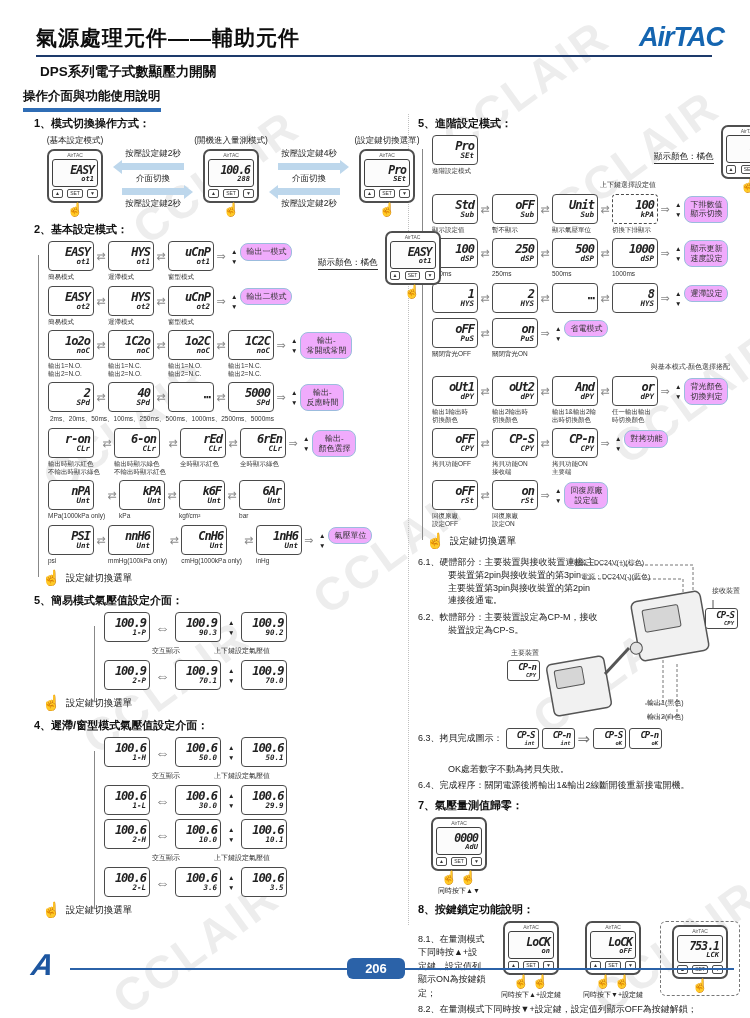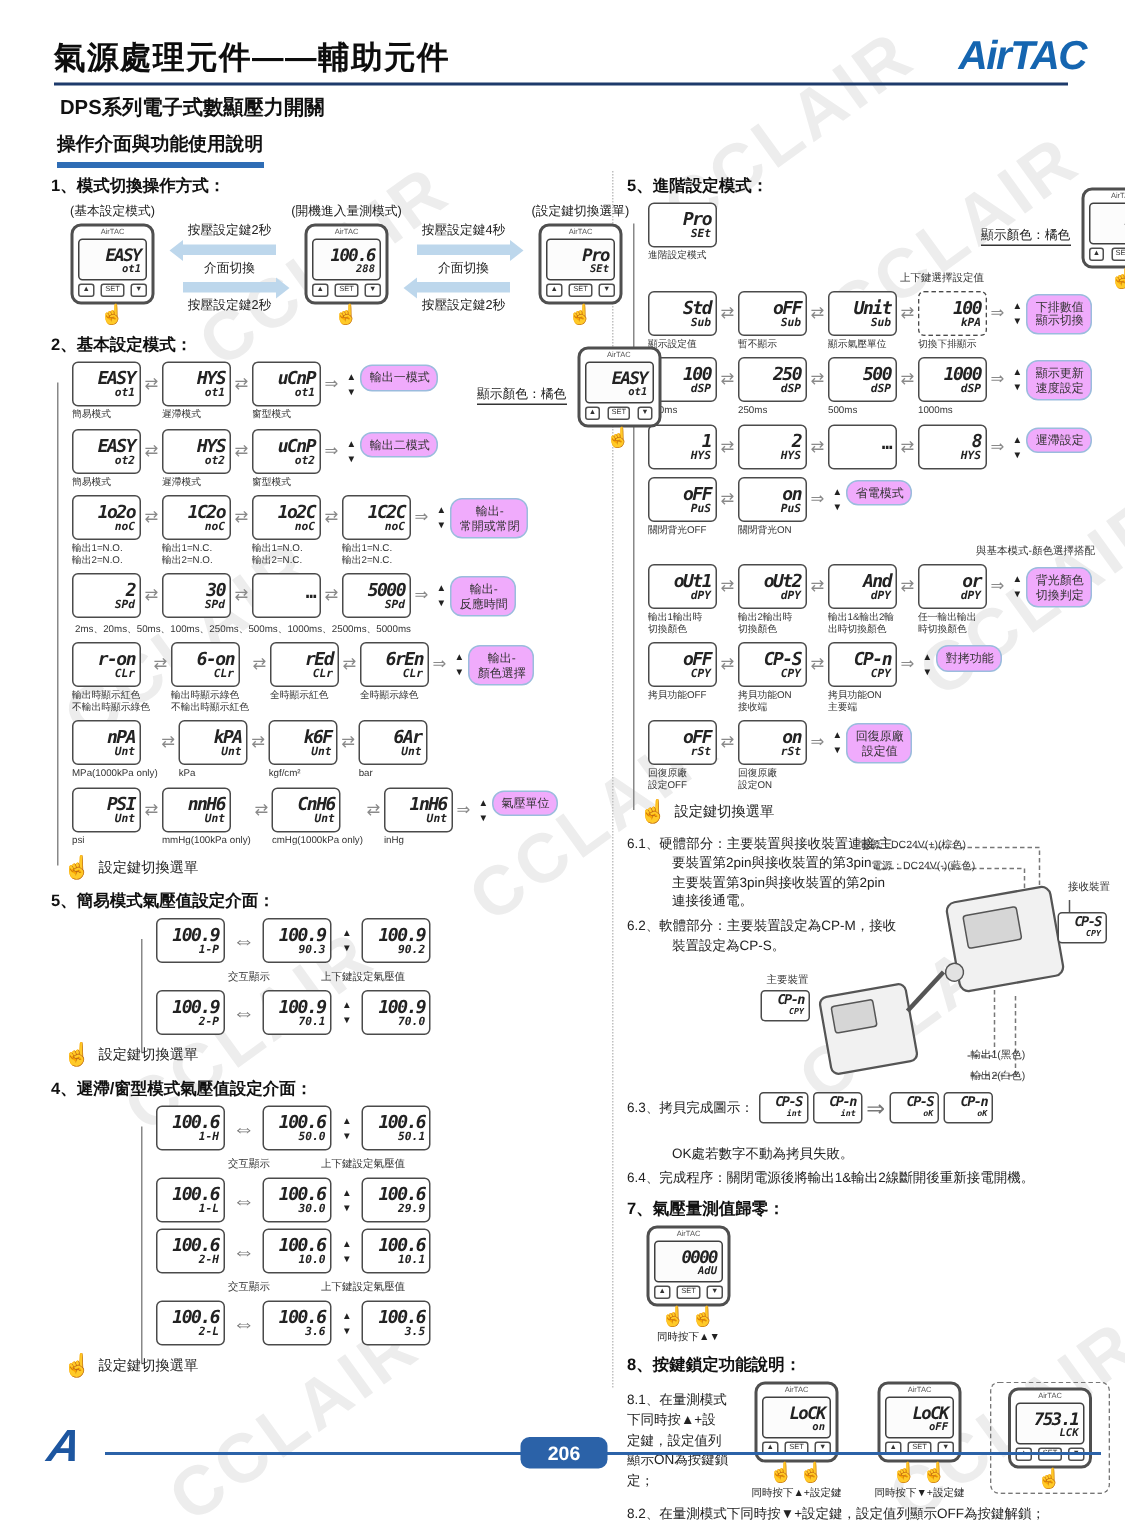--- a/index.html
+++ b/index.html
@@ -7,21 +7,21 @@
         font-family:"Liberation Sans",sans-serif;color:#222;margin:0 auto;}
   .wm{position:absolute;font-weight:bold;font-size:46px;letter-spacing:3px;color:#ededed;
       transform:rotate(-36deg);z-index:0;white-space:nowrap;}
   .content{position:relative;z-index:1;}
 
   
   .h-title{position:absolute;left:36px;top:24px;font-size:21px;font-weight:bold;color:#0d0d0d;letter-spacing:1px;}
   .h-rule{position:absolute;left:36px;top:55px;width:676px;height:2px;background:#1d3a6b;}
   .h-brand{position:absolute;right:26px;top:22px;font-style:italic;font-weight:bold;font-size:27px;color:#1565b0;letter-spacing:-1px;}
   .h-sub{position:absolute;left:40px;top:63px;font-size:13.5px;font-weight:bold;color:#111;}
-  .h-sec{position:absolute;left:38px;top:88px;font-size:12.5px;font-weight:bold;color:#111;
+  .h-sec{position:absolute;left:23px;top:88px;font-size:12.5px;font-weight:bold;color:#111;
          border-bottom:4px solid #2f6db5;padding-bottom:3px;}
   .pageedge{position:absolute;right:5px;top:115px;bottom:60px;border-right:1px dotted #c5c5c5;}
 
   
   .cols{position:absolute;left:34px;top:114px;width:706px;display:flex;align-items:flex-start;}
   .colL{width:370px;border-right:1px dotted #c0c0c0;padding-right:4px;}
   .colR{width:322px;padding-left:9px;}
   .stitle{font-size:11px;font-weight:bold;margin:2px 0 4px;color:#111;}
   section{margin-bottom:6px;}
 
@@ -89,21 +89,21 @@
   .wlabel{position:absolute;font-size:7px;color:#333;white-space:nowrap;}
   .s6line{font-size:9px;display:flex;align-items:center;gap:3px;margin:4px 0 2px;}
   .failnote{font-size:9px;margin:14px 0 2px 30px;}
   .para{font-size:9px;line-height:1.45;margin:3px 0;padding-left:30px;text-indent:-30px;}
 
   
   .s7row{display:flex;gap:14px;align-items:flex-start;margin:4px 0 0 6px;}
   .txtbox{border:1px solid #999;padding:8px 10px;font-size:9.5px;line-height:1.55;width:200px;}
 
   
-  .s8row{display:flex;gap:10px;align-items:center;margin-top:2px;}
+  .s8row{display:flex;gap:10px;align-items:flex-end;margin-top:2px;}
   .s8text{width:88px;font-size:9px;line-height:1.5;}
   .s8devs{display:flex;gap:12px;align-items:flex-start;}
 
   
   .footline{position:absolute;top:968px;left:70px;right:16px;height:2px;background:#2b62a8;}
   .alogo{position:absolute;top:948px;left:32px;font-style:italic;font-weight:bold;font-size:30px;color:#1d56a0;transform:skewX(-10deg);}
   .pagebadge{position:absolute;top:958px;left:347px;width:58px;height:21px;background:#2b62a8;color:#fff;
              border-radius:6px;text-align:center;font-size:13px;font-weight:bold;line-height:21px;}
 </style>
 </head>
@@ -340,21 +340,21 @@
                 <div class="chain">
                   <div class="cellwrap">
                     <div class="lcd">
                       <div class="m">2</div>
                       <div class="s">SPd</div>
                     </div>
                   </div>
                   <span class="cx">⇄</span>
                   <div class="cellwrap">
                     <div class="lcd">
-                      <div class="m">30</div>
+                      <div class="m">40</div>
                       <div class="s">SPd</div>
                     </div>
                   </div>
                   <span class="cx">⇄</span>
                   <div class="cellwrap">
                     <div class="lcd">
                       <div class="m">⋯</div>
                       <div class="s"></div>
                     </div>
                   </div>

